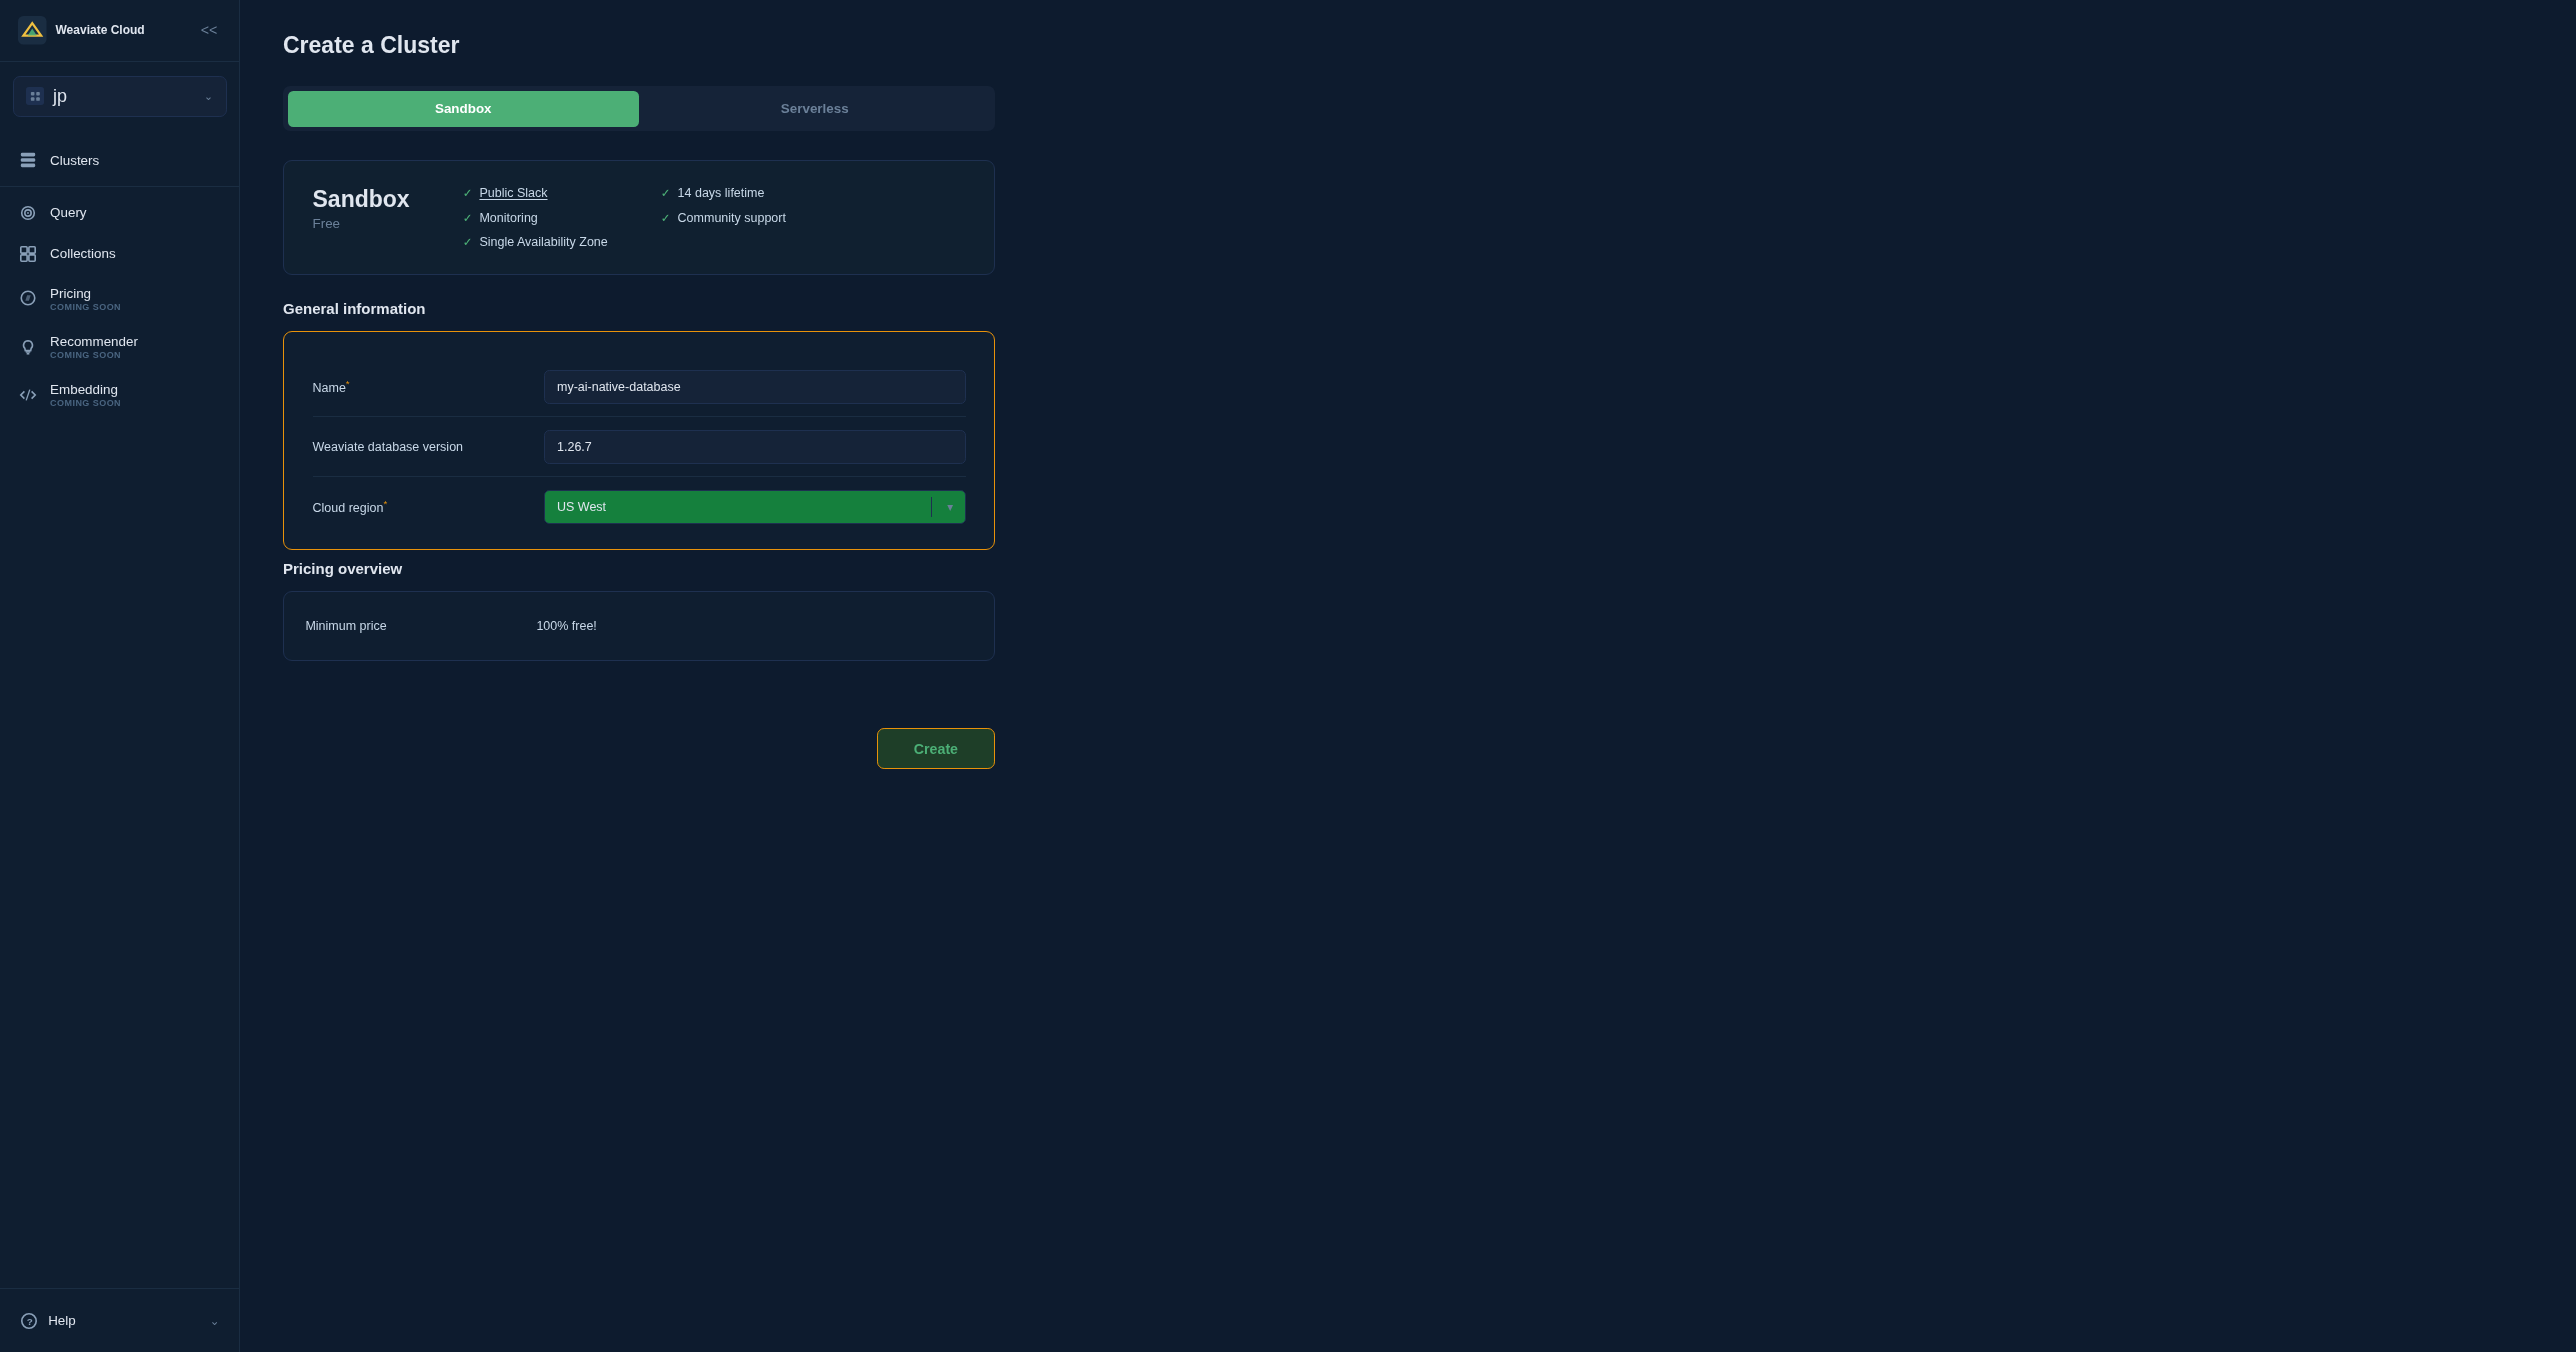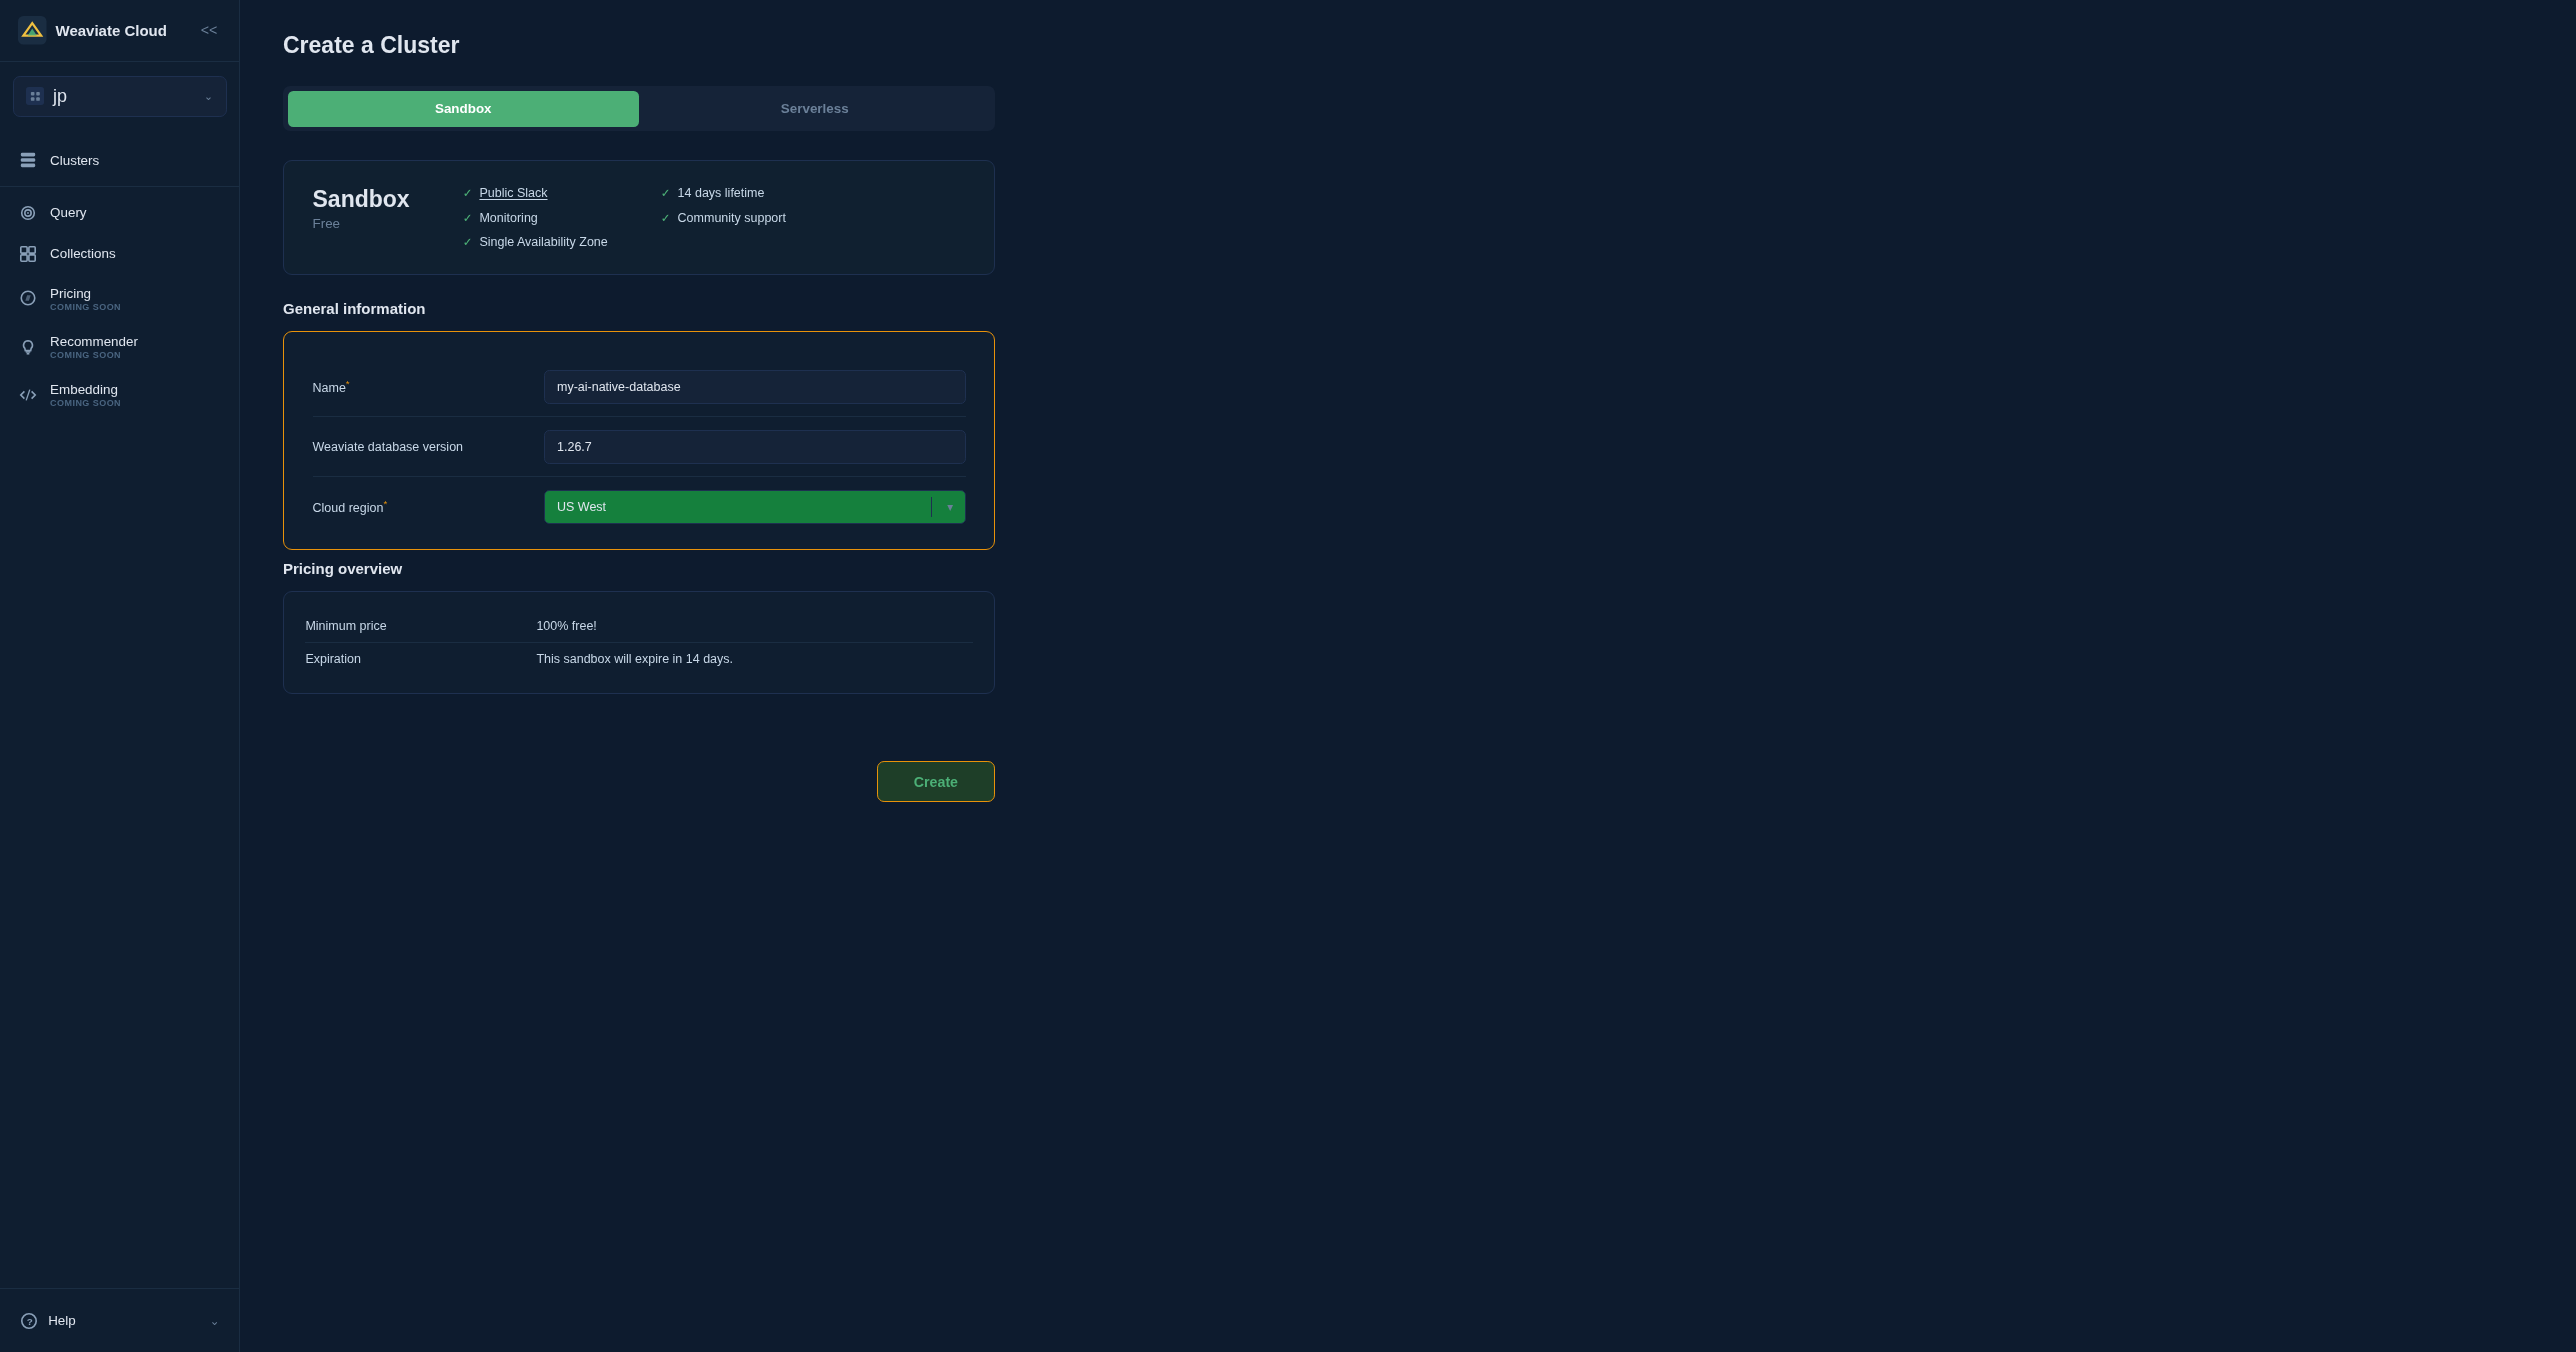--- a/index.html
+++ b/index.html
@@ -36,21 +36,21 @@
       align-items: center;
       gap: 9px;
     }
 
     .logo-icon {
       width: 28.5px;
       height: 28.5px;
     }
 
     .logo-text {
-      font-size: 15px;
+      font-size: 12px;
       font-weight: 700;
       color: #e0e6ef;
     }
 
     .collapse-btn {
       background: none;
       border: none;
       color: #6b8099;
       cursor: pointer;
       font-size: 14.2px;
@@ -601,23 +601,19 @@
       </div>
     </div>
   </div>
 
   <div class="section-label">Pricing overview</div>
   <div class="pricing-box">
     <div class="pricing-row">
       <div class="pricing-label">Minimum price</div>
       <div class="pricing-value">100% free!</div>
     </div>
-    <div class="pricing-row">
-      <div class="pricing-label">Expiration</div>
-      <div class="pricing-value">This sandbox will expire in 14 days.</div>
-    </div>
   </div>
 
   <div class="create-btn-row">
     <button class="create-btn">Create</button>
   </div>
 </main>
 
 
 </body></html>

